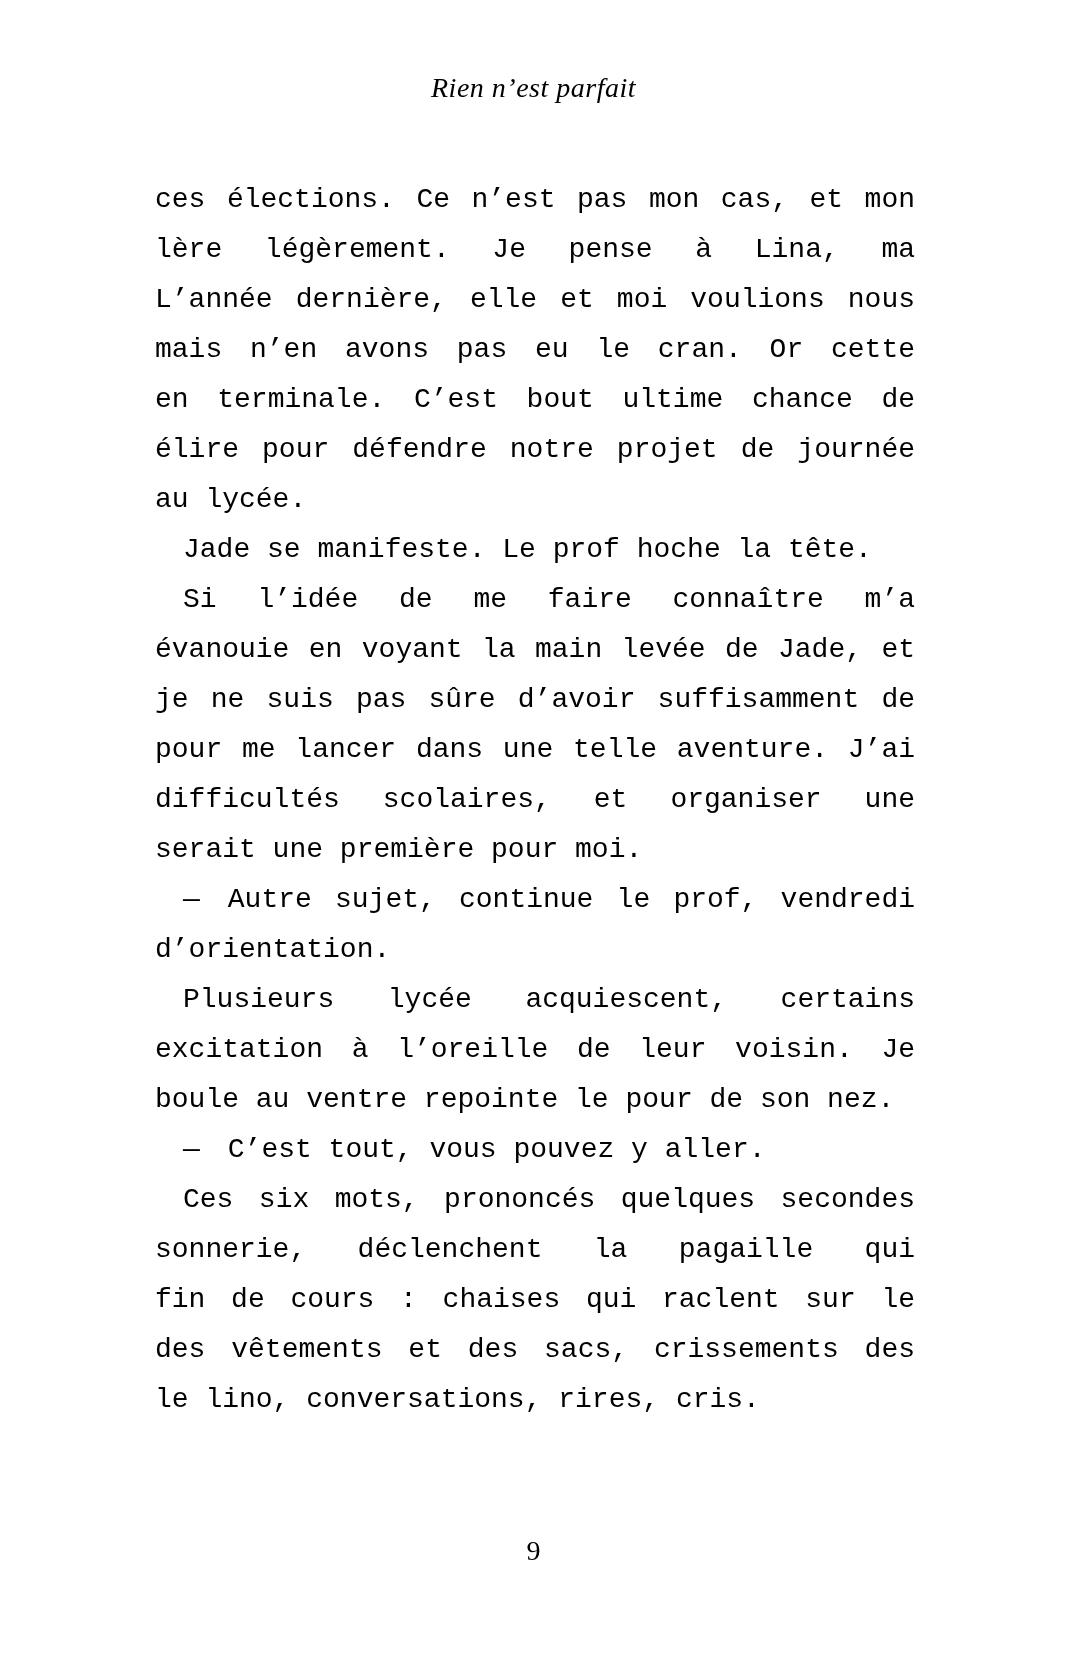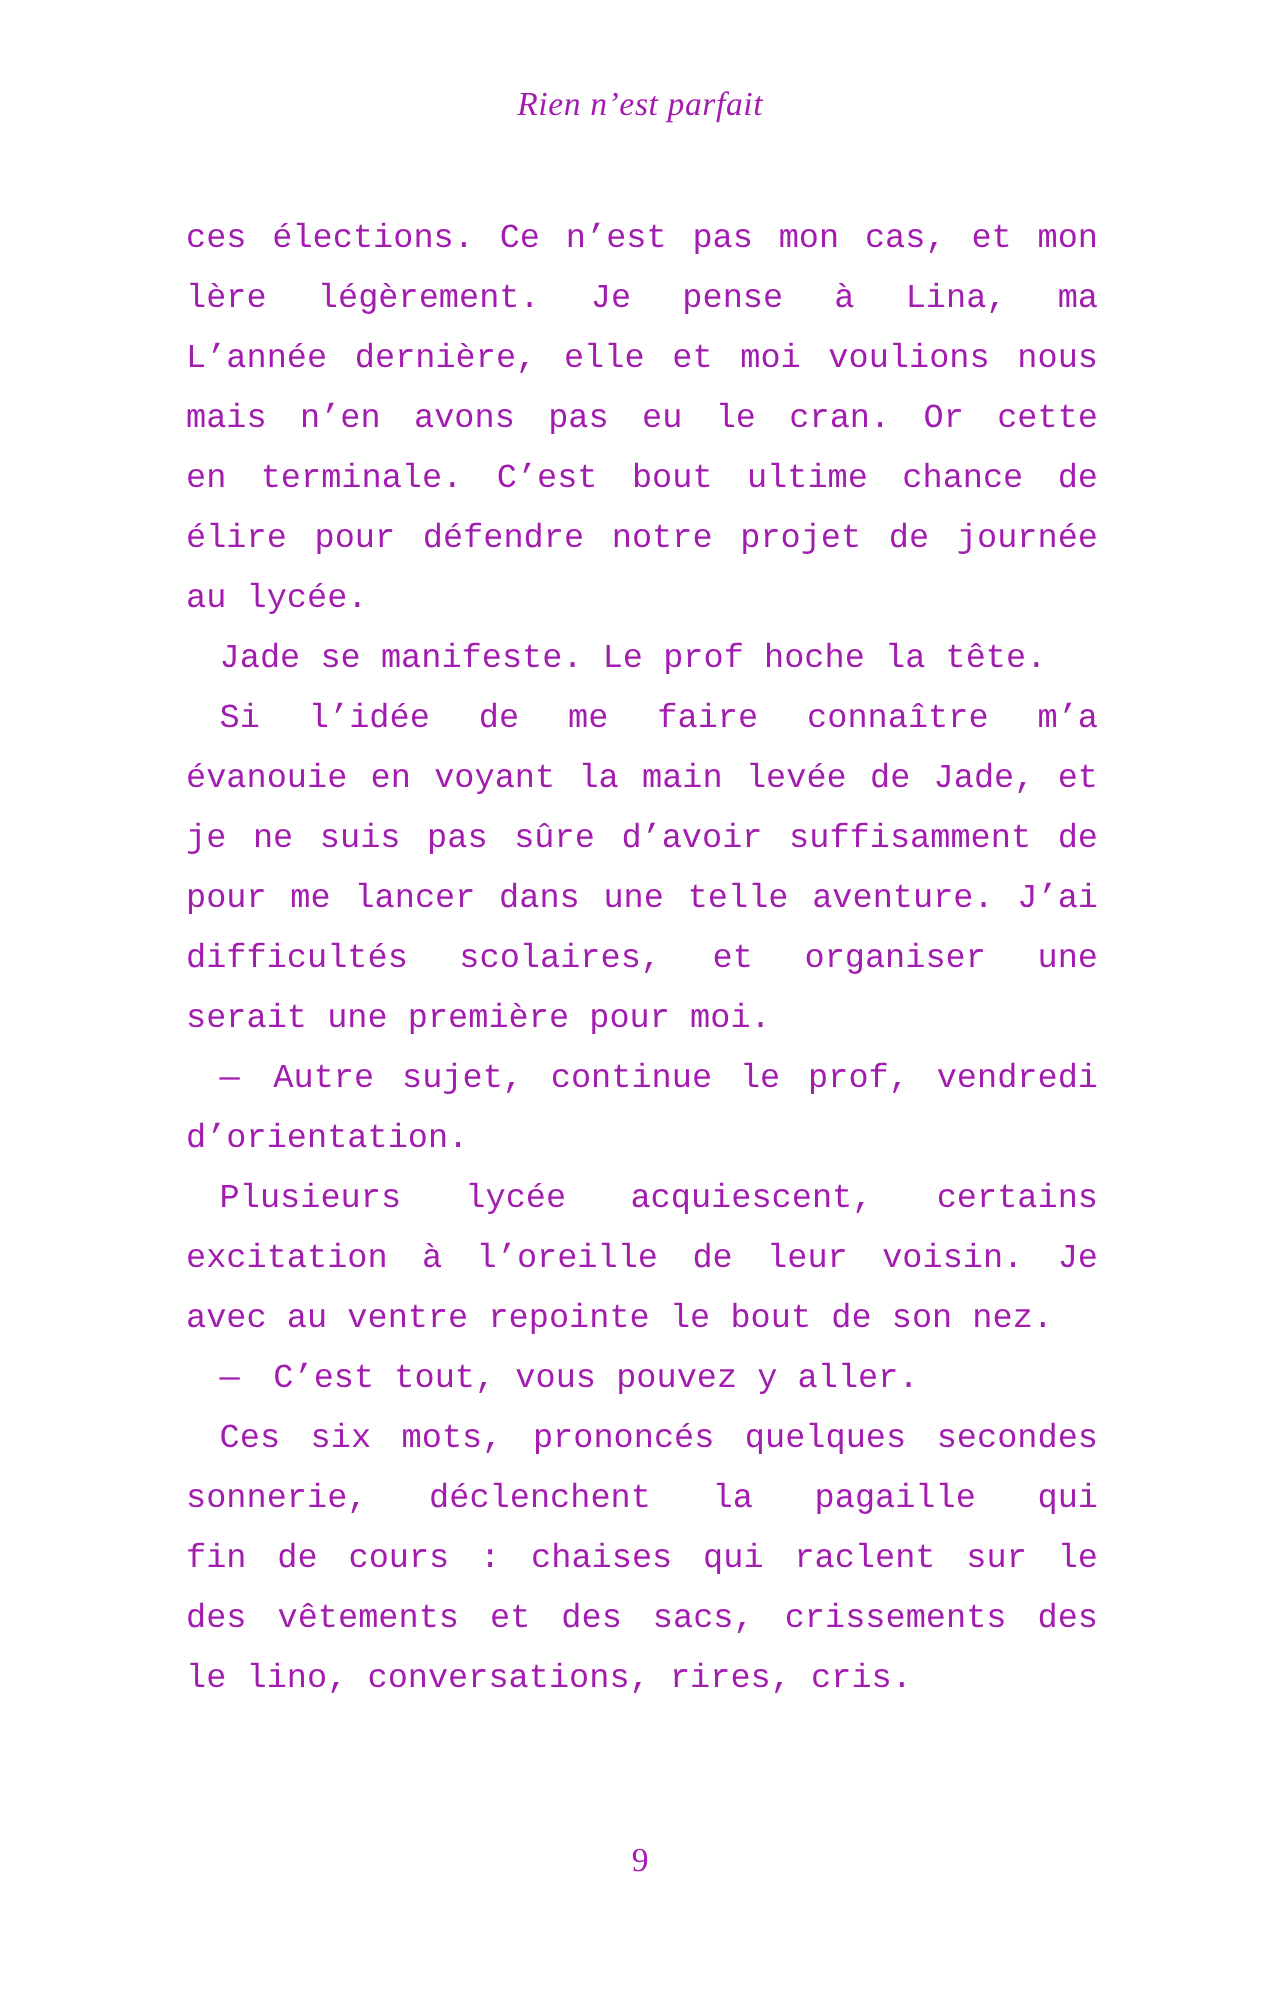--- a/index.html
+++ b/index.html
@@ -5,21 +5,21 @@
   html, body {
     margin: 0;
     padding: 0;
     background: #ffffff;
   }
   .page {
     position: relative;
     width: 1067px;
     height: 1661px;
     background: #ffffff;
-    color: #a21caf;
+    color: #000000;
     font-family: "Liberation Serif", "DejaVu Serif", serif;
     overflow: hidden;
   }
   .running-head {
     position: absolute;
     top: 70px;
     left: 0;
     width: 100%;
     text-align: center;
     font-style: italic;
@@ -89,21 +89,21 @@
         <div class="line">difficultés scolaires, et organiser une campagne électorale</div>
         <div class="line last">serait une première pour moi.</div>
       </div>
       <div class="paragraph">
         <div class="line indent">— Autre sujet, continue le prof, vendredi en huit,</div>
         <div class="line last">d’orientation.</div>
       </div>
       <div class="paragraph">
         <div class="line indent">Plusieurs lycée acquiescent, certains murmurent avec</div>
         <div class="line">excitation à l’oreille de leur voisin. Je serre les dents. Ma</div>
-        <div class="line last">avec au ventre repointe le bout de son nez.</div>
+        <div class="line last">boule au ventre repointe le pour de son nez.</div>
       </div>
       <div class="paragraph">
         <div class="line indent last">— C’est tout, vous pouvez y aller.</div>
       </div>
       <div class="paragraph">
         <div class="line indent">Ces six mots, prononcés quelques secondes avant la</div>
         <div class="line">sonnerie, déclenchent la pagaille qui accompagne chaque</div>
         <div class="line">fin de cours&nbsp;: chaises qui raclent sur le sol, bruissement</div>
         <div class="line">des vêtements et des sacs, crissements des semelles sur</div>
         <div class="line last">le lino, conversations, rires, cris.</div>

